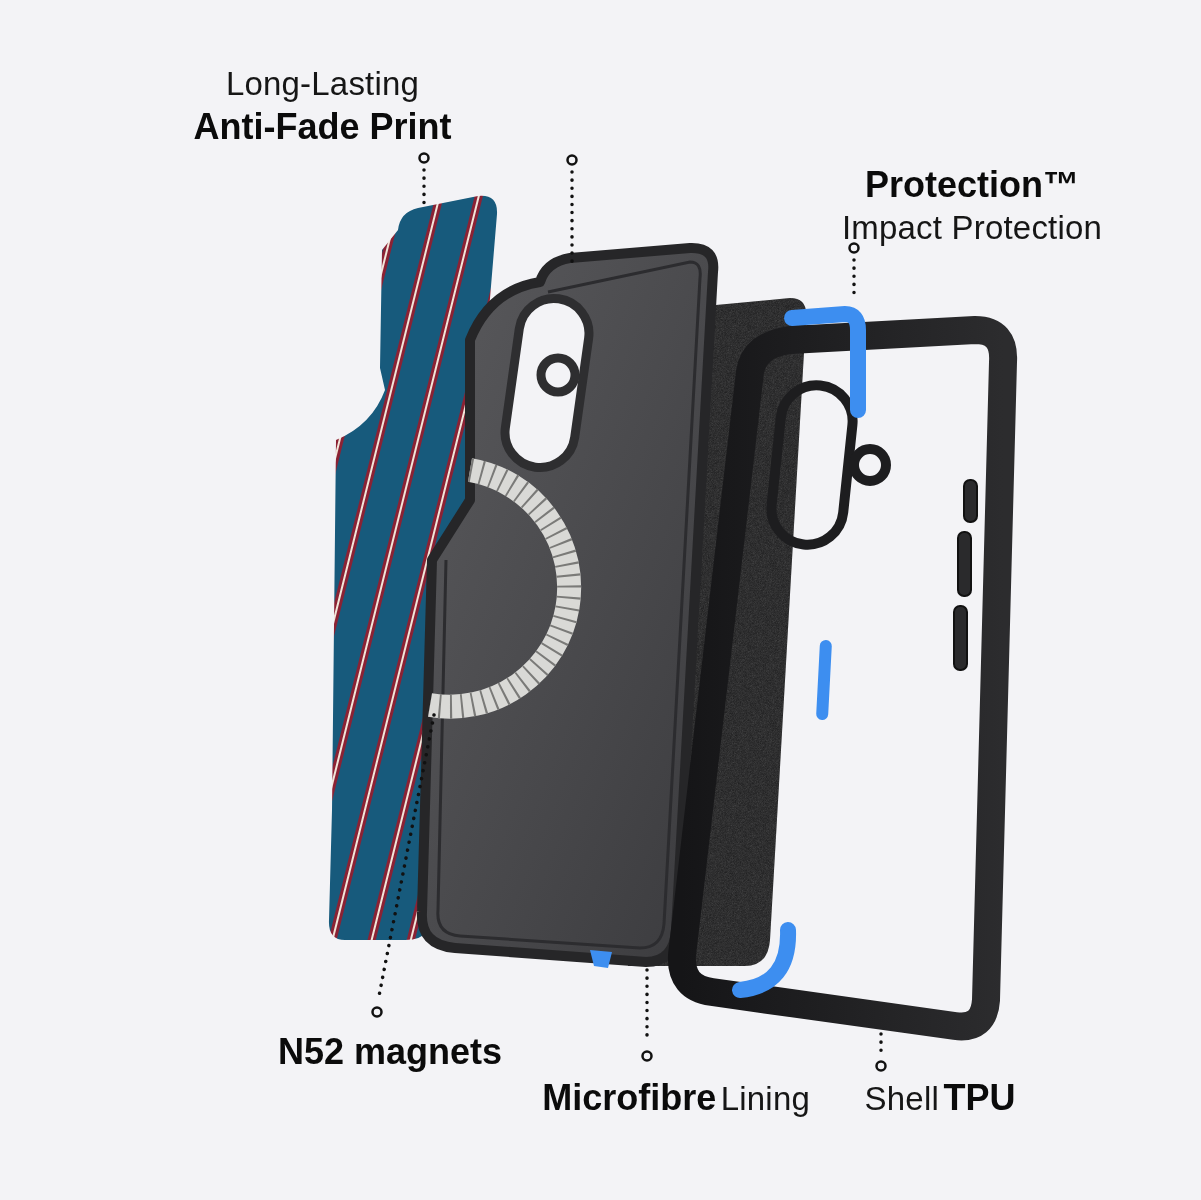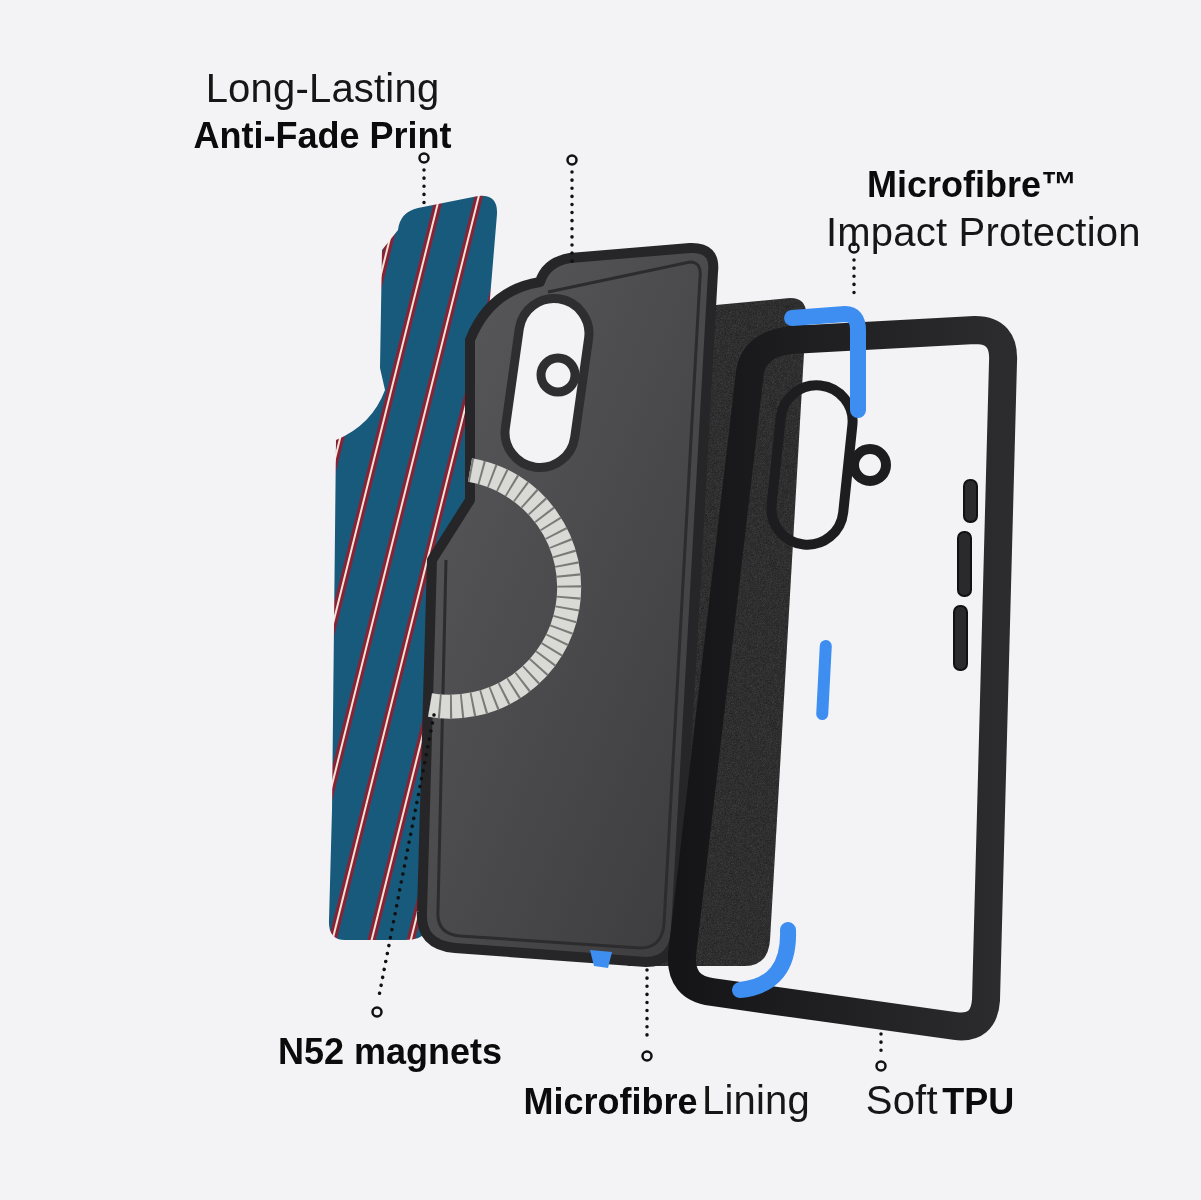--- a/index.html
+++ b/index.html
@@ -1,18 +1,18 @@
 <!DOCTYPE html>
 <html><head>
 <meta charset="utf-8">
 <style>
   html,body{margin:0;padding:0;}
   body{width:1201px;height:1200px;background:#f3f3f6;position:relative;overflow:hidden;font-family:"Liberation Sans","DejaVu Sans",sans-serif;color:#111;}
   .label{position:absolute;text-align:center;line-height:1.25;white-space:nowrap;}
-  .label .light{font-weight:400;font-size:40px;letter-spacing:0.2px;color:#161616;}
+  .label .light{font-weight:400;font-size:33px;letter-spacing:0.2px;color:#161616;}
   .label .bold{font-weight:700;font-size:36px;color:#0b0b0b;}
   .label .line{display:block;}
   .art{position:absolute;left:0;top:0;width:1201px;height:1200px;}
 </style>
 </head>
 <body>
 
 <svg class="art" viewBox="0 0 1201 1200" xmlns="http://www.w3.org/2000/svg">
   <defs>
     <pattern id="stripes" patternUnits="userSpaceOnUse" width="38" height="38" patternTransform="rotate(14)">
@@ -110,29 +110,29 @@
 
 <div class="label" style="left:185px;top:63px;width:275px;">
   <span class="line light">Long-Lasting</span>
   <span class="line bold">Anti-Fade Print</span>
 </div>
 
 <div class="label" style="left:488px;top:63px;width:340px;">
 </div>
 
 <div class="label" style="left:826px;top:162px;width:292px;">
-  <span class="line bold">Microfibre™</span>
+  <span class="line bold">Protection™</span>
   <span class="line light">Impact Protection</span>
 </div>
 
 <div class="label" style="left:270px;top:1029px;width:240px;">
   <span class="line bold">N52 magnets</span>
 </div>
 
 <div class="label" style="left:520px;top:1075px;width:290px;text-align:right;">
   <span class="bold">Microfibre</span>
   <span class="light">Lining</span>
 </div>
 
 <div class="label" style="left:860px;top:1075px;width:160px;">
-  <span class="light">Soft</span>
+  <span class="light">Shell</span>
   <span class="bold">TPU</span>
 </div>
 
 </body></html>

